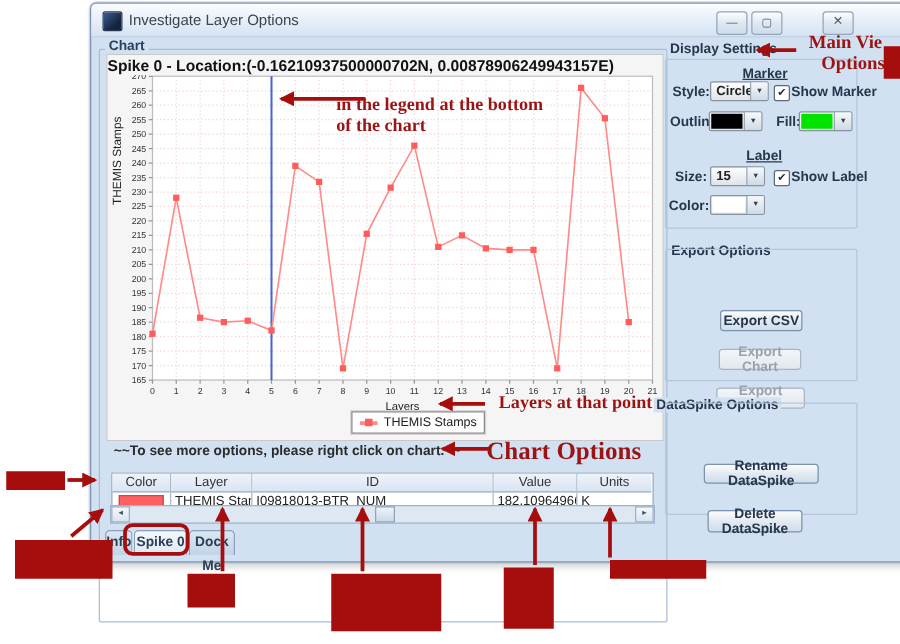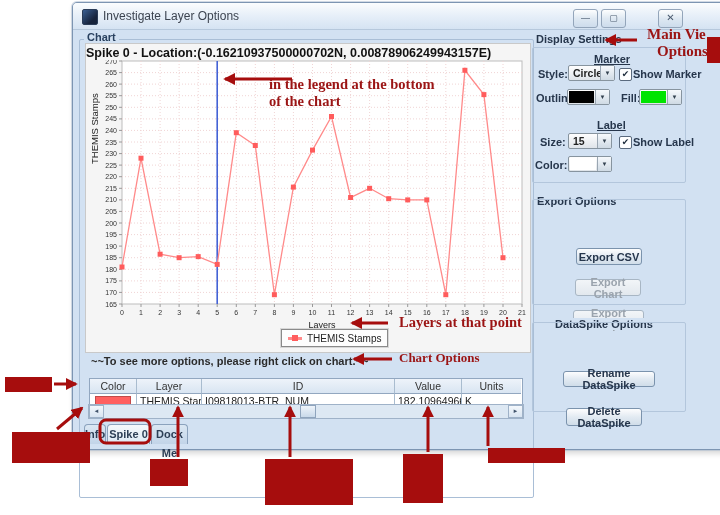--- a/index.html
+++ b/index.html
@@ -334,21 +334,21 @@
       <span class="swatch2" style="background: rgb(255, 255, 255);"></span>
       <span class="arrow">▼</span>
     </div>
 
     <div class="abs grouplabel" style="left:462px;top:192px">Export Options</div>
     <div class="abs group" style="left:459px;top:196px;width:152px;height:104px"></div>
     <div class="abs btn" style="left:503px;top:208px;width:66px;height:17px">Export CSV</div>
     <div class="abs btn disabled" style="left:502px;top:239px;width:66px;height:17px">Export Chart</div>
     <div class="abs btn disabled" style="left:500px;top:270px;width:71px;height:17px">Export Shape</div>
 
-    <div class="abs grouplabel" style="left:480px;top:315px">DataSpike Options</div>
+    <div class="abs grouplabel" style="left:450px;top:315px">DataSpike Options</div>
     <div class="abs group" style="left:459px;top:319px;width:152px;height:88px"></div>
     <div class="abs btn" style="left:490px;top:331px;width:92px;height:16px">Rename DataSpike</div>
     <div class="abs btn" style="left:493px;top:368px;width:76px;height:18px">Delete DataSpike</div>
 
     <div class="abs tab" style="left:11px;width:22px">Info</div>
     <div class="abs tab sel" style="left:34px;width:43px">Spike 0</div>
     <div class="abs tab" style="left:78px;width:37px">Dock Me</div>
   </div>
 
   <svg id="ann-svg" class="abs" width="720" height="515">
@@ -377,14 +377,14 @@
     <rect x="100" y="420" width="50" height="23" rx="6" fill="none" stroke="#a60d0d" stroke-width="3"></rect>
   </svg>
 
   <div class="abs ann-text" style="left:647px;top:26px;font-size:15px">Main Vie</div>
   <div class="abs ann-text" style="left:657px;top:43px;font-size:15px">Options</div>
 
   <div class="abs ann-text" style="left:269px;top:76px;font-size:14.5px">in the legend at the bottom</div>
   <div class="abs ann-text" style="left:269px;top:93px;font-size:14.5px">of the chart</div>
 
   <div class="abs ann-text" style="left:399px;top:314px;font-size:14.5px">Layers at that point</div>
-  <div class="abs ann-text" style="left:399px;top:350px;font-size:13px">Chart Options</div>
+  <div class="abs ann-text" style="left:389px;top:350px;font-size:20px">Chart Options</div>
 </div>
 
 </body></html>

